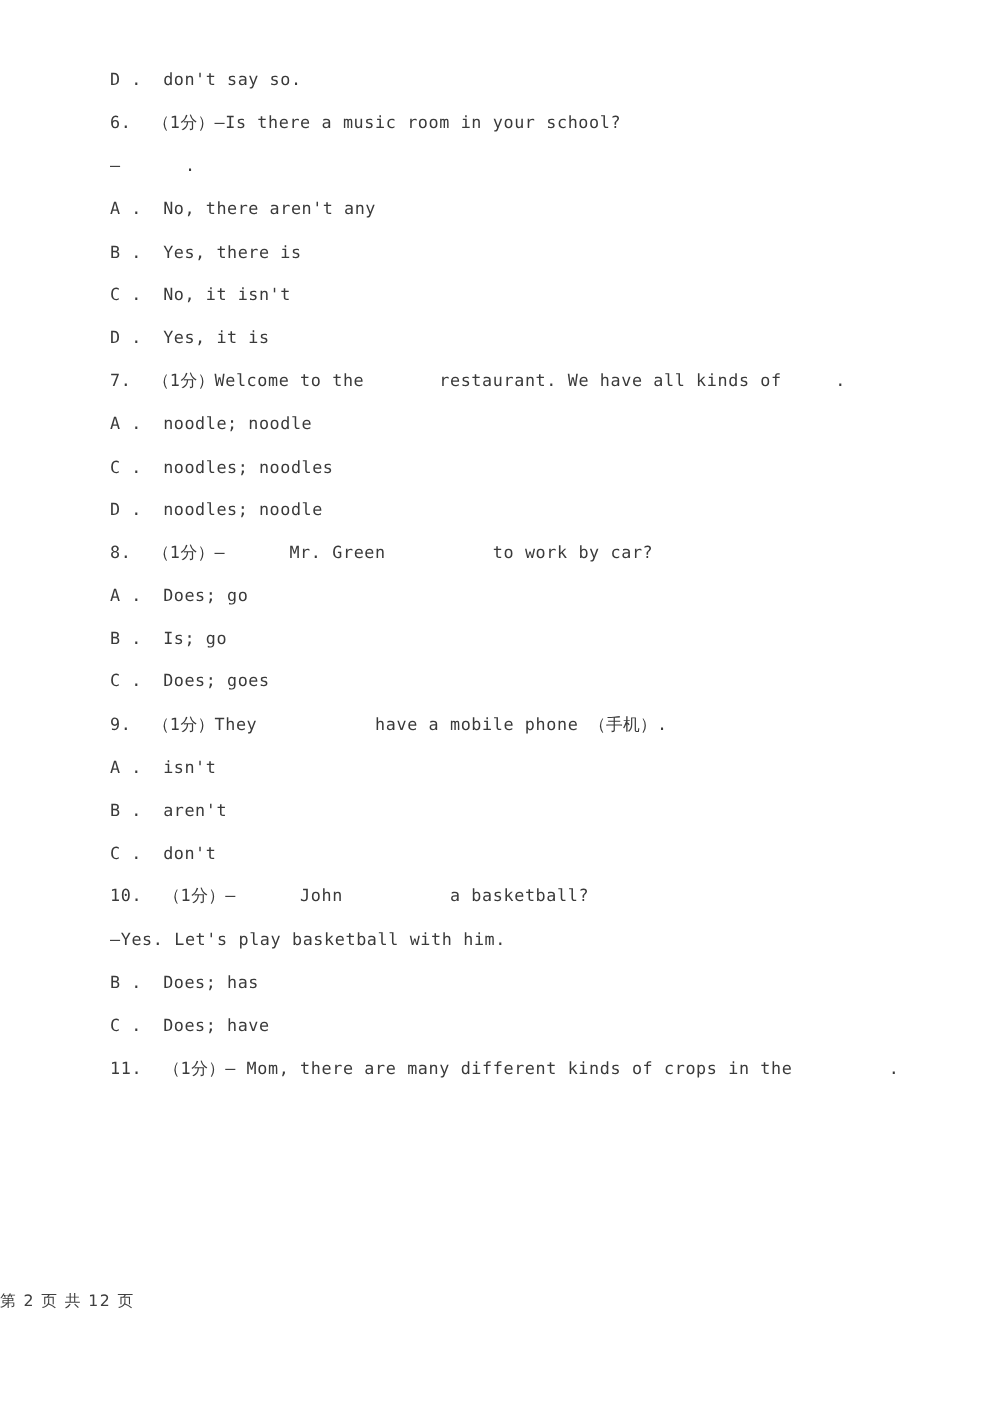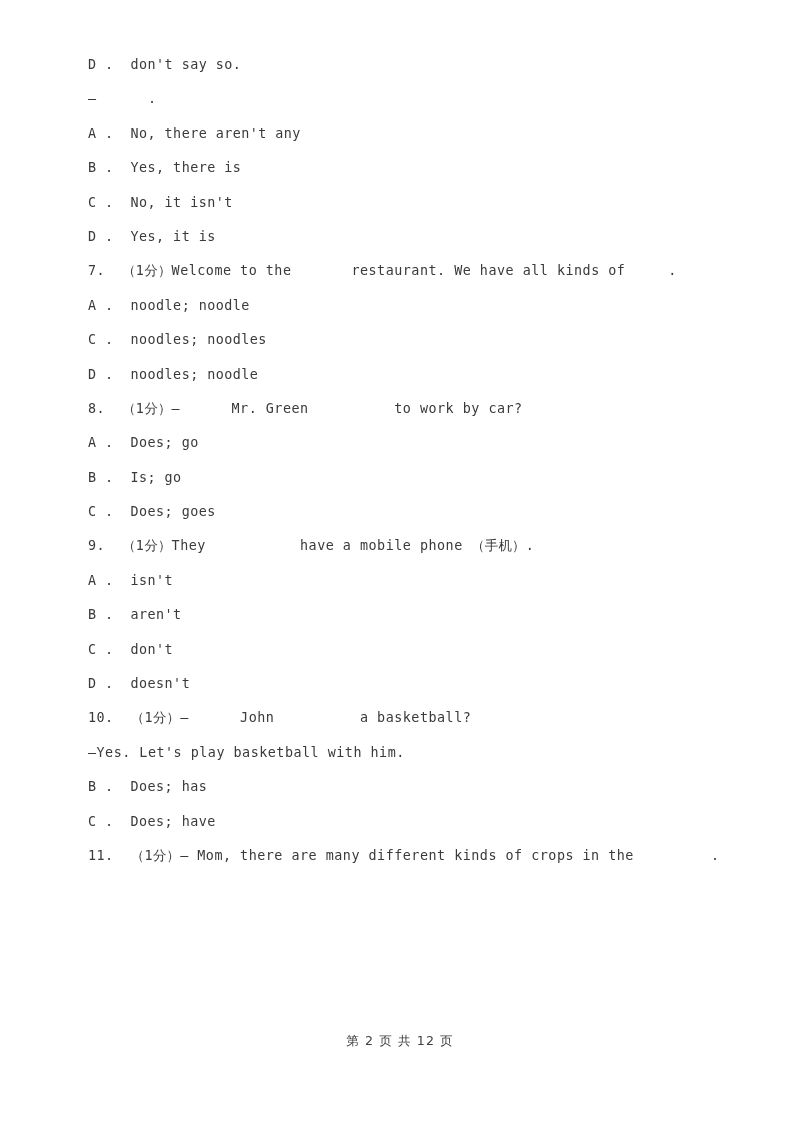--- a/index.html
+++ b/index.html
@@ -52,53 +52,53 @@
     color: transparent;
   }
   .gap {
     color: transparent;
   }
   .footer {
     position: absolute;
     left: 0;
     top: 1033px;
     width: 800px;
-    text-align: center;
+    text-align: left;
     font-family: "DejaVu Sans", "Liberation Sans", sans-serif;
     font-size: 12.6px;
     color: #3f3f3f;
     letter-spacing: 1.1px;
     white-space: pre;
   }
 </style>
 </head>
 <body>
 
 <div class="page">
 
   <div class="content" id="content">
       <div class="line opt" id="l1">D .  don't say so.</div>
+      <div class="line qnum" id="l2">6.  <span class="cjk">（</span>1<span class="cjk">分）</span>—Is there a music room in your school?</div>
       <div class="line qnum" id="l3">—<span class="blank">______</span>.</div>
       <div class="line opt" id="l4">A .  No, there aren't any</div>
       <div class="line opt" id="l5">B .  Yes, there is</div>
       <div class="line opt" id="l6">C .  No, it isn't</div>
       <div class="line opt" id="l7">D .  Yes, it is</div>
       <div class="line qnum" id="l8">7.  <span class="cjk">（</span>1<span class="cjk">分）</span>Welcome to the <span class="blank">_____</span> restaurant. We have all kinds of <span class="blank">____</span>.</div>
       <div class="line opt" id="l9">A .  noodle; noodle</div>
       <div class="line opt" id="l11">C .  noodles; noodles</div>
       <div class="line opt" id="l12">D .  noodles; noodle</div>
       <div class="line qnum" id="l13">8.  <span class="cjk">（</span>1<span class="cjk">分）</span>—<span class="blank">______</span>Mr. Green <span class="blank">_________</span>to work by car?</div>
       <div class="line opt" id="l15">A .  Does; go</div>
       <div class="line opt" id="l16">B .  Is; go</div>
       <div class="line opt" id="l17">C .  Does; goes</div>
       <div class="line qnum" id="l19">9.  <span class="cjk">（</span>1<span class="cjk">分）</span>They <span class="blank">_________</span> have a mobile phone <span class="cjk">（手机）</span>.</div>
       <div class="line opt" id="l20">A .  isn't</div>
       <div class="line opt" id="l21">B .  aren't</div>
       <div class="line opt" id="l22">C .  don't</div>
-      <div class="line opt" id="l23">D .  doesn't</div>
       <div class="line qnum" id="l24">10.  <span class="cjk">（</span>1<span class="cjk">分）</span>—<span class="gap">      </span>John<span class="gap">          </span>a basketball?</div>
       <div class="line qnum" id="l25">—Yes. Let's play basketball with him.</div>
       <div class="line opt" id="l27">B .  Does; has</div>
       <div class="line opt" id="l28">C .  Does; have</div>
       <div class="line qnum" id="l29">11.  <span class="cjk">（</span>1<span class="cjk">分）</span>— Mom, there are many different kinds of crops in the <span class="blank">________</span>.</div>
     </div>
 
   <div class="footer">第 2 页 共 12 页</div>
 
 </div>

